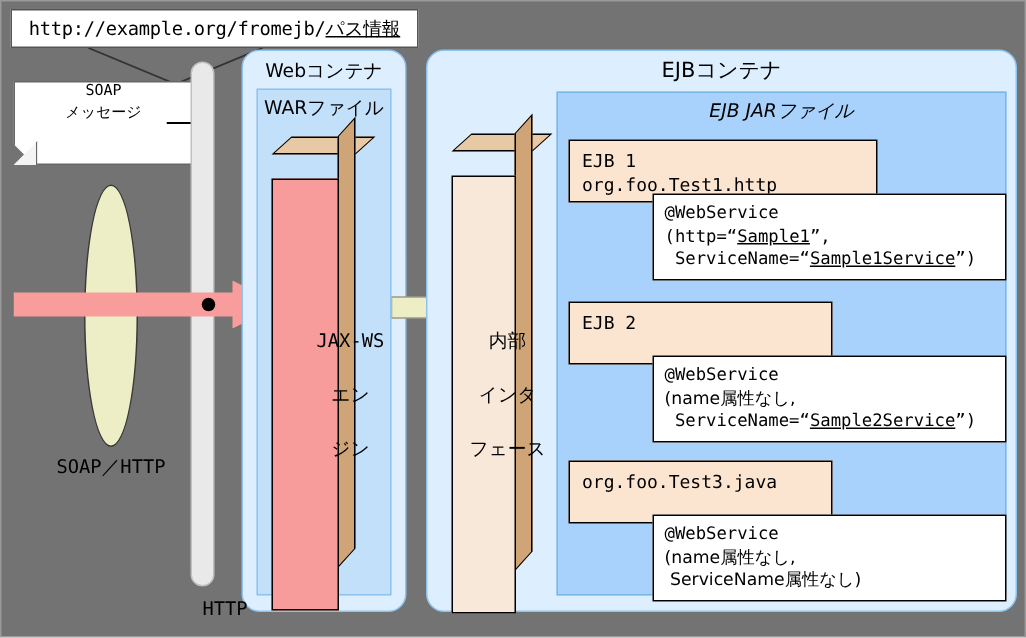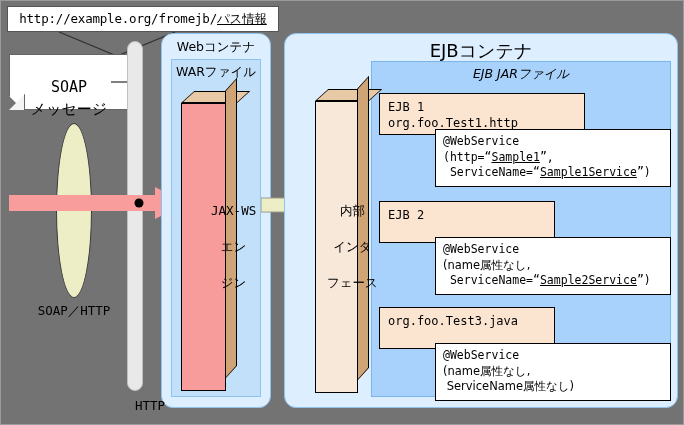--- a/index.html
+++ b/index.html
@@ -49,22 +49,22 @@
     clip-path:polygon(0 0,100% 0,100% 100%,14px 100%,0 calc(100% - 14px));
   }
   #soap-box .fold{
     position:absolute;left:0;bottom:0;width:15px;height:15px;
     border-right:1px solid #666;border-top:1px solid #666;
     background:#f4f4f4;
     clip-path:polygon(0 100%,100% 100%,100% 0);
   }
   #soap-box .lbl{
     position:absolute;inset:0;
-    display:flex;flex-direction:column;align-items:center;justify-content:center;
-    font-size:15px;line-height:1.45;margin-top:34px;
+    display:flex;flex-direction:column;align-items:center;
+    font-size:10px;line-height:1.45;
   }
 
   
   #soap-connector{left:110px;top:80px;width:40px;height:125px;}
 
   
   #soap-ellipse{
     left:55px;top:122px;width:36px;height:175px;
     border-radius:50%;
     background:#eeeec6;
@@ -116,36 +116,36 @@
   }
   .box3d .side{
     position:absolute;
     background:#cfa477;border:1px solid #000;
     box-sizing:border-box;
   }
   .box3d .front{
     position:absolute;
     border:1px solid #000;
     box-sizing:border-box;
-    display:flex;align-items:center;justify-content:center;
+    display:flex;align-items:center;justify-content:center;margin-top:16px;
   }
   .box3d .front .cap{
     font-size:12.5px;text-align:center;line-height:1.45;color:#000;
   }
 
   
   #yellow-arrow{left:260px;top:190px;width:48px;height:28px;}
 
   
   #ejb-container{
     left:283px;top:32px;width:394px;height:375px;
     background:#ddeeff;border:1px solid #8fc3ee;border-radius:12px;
   }
   #ejb-container-title{
-    left:283px;top:38px;width:394px;text-align:center;font-size:18px;
+    left:283px;top:38px;width:394px;text-align:center;font-size:14px;
   }
   #ejb-jar-panel{
     left:370px;top:60px;width:300px;height:336px;
     background:#a8d2fb;border:1px solid #7bb6e8;
   }
   #ejb-jar-title{
     left:370px;top:65px;width:300px;text-align:center;font-size:12.5px;font-style:italic;
   }
 
   
@@ -218,21 +218,21 @@
 
   <svg class="abs" id="yellow-arrow" viewBox="0 0 48 28" preserveAspectRatio="none">
     <polygon points="0,7 30,7 30,0 48,14 30,28 30,21 0,21" fill="#eeeec6" stroke="#9a9a8a" stroke-width="1"></polygon>
   </svg>
 
   <div class="abs" id="ejb-container"></div>
   <div class="abs txt jp" id="ejb-container-title">EJBコンテナ</div>
   <div class="abs" id="ejb-jar-panel"></div>
   <div class="abs txt jp" id="ejb-jar-title">EJB JARファイル</div>
 
-  <div class="box3d" style="left:314px;top:88px;width:64px;height:304px;">
+  <div class="box3d" style="left:300px;top:88px;width:64px;height:304px;">
     <div class="top" style="left:0;top:0;width:54px;height:12px;transform:skewX(-48deg);transform-origin:bottom left;"></div>
     <div class="side" style="left:42px;top:0px;width:12px;height:292px;transform:skewY(-48deg);transform-origin:top left;"></div>
     <div class="front" style="left:0;top:12px;width:43px;height:292px;background:#f8e8da;">
       <span class="cap txt jp">
         <span>内部</span><br>
         <span>インタ</span><br>
         <span>フェース</span>
       </span>
     </div>
   </div>

